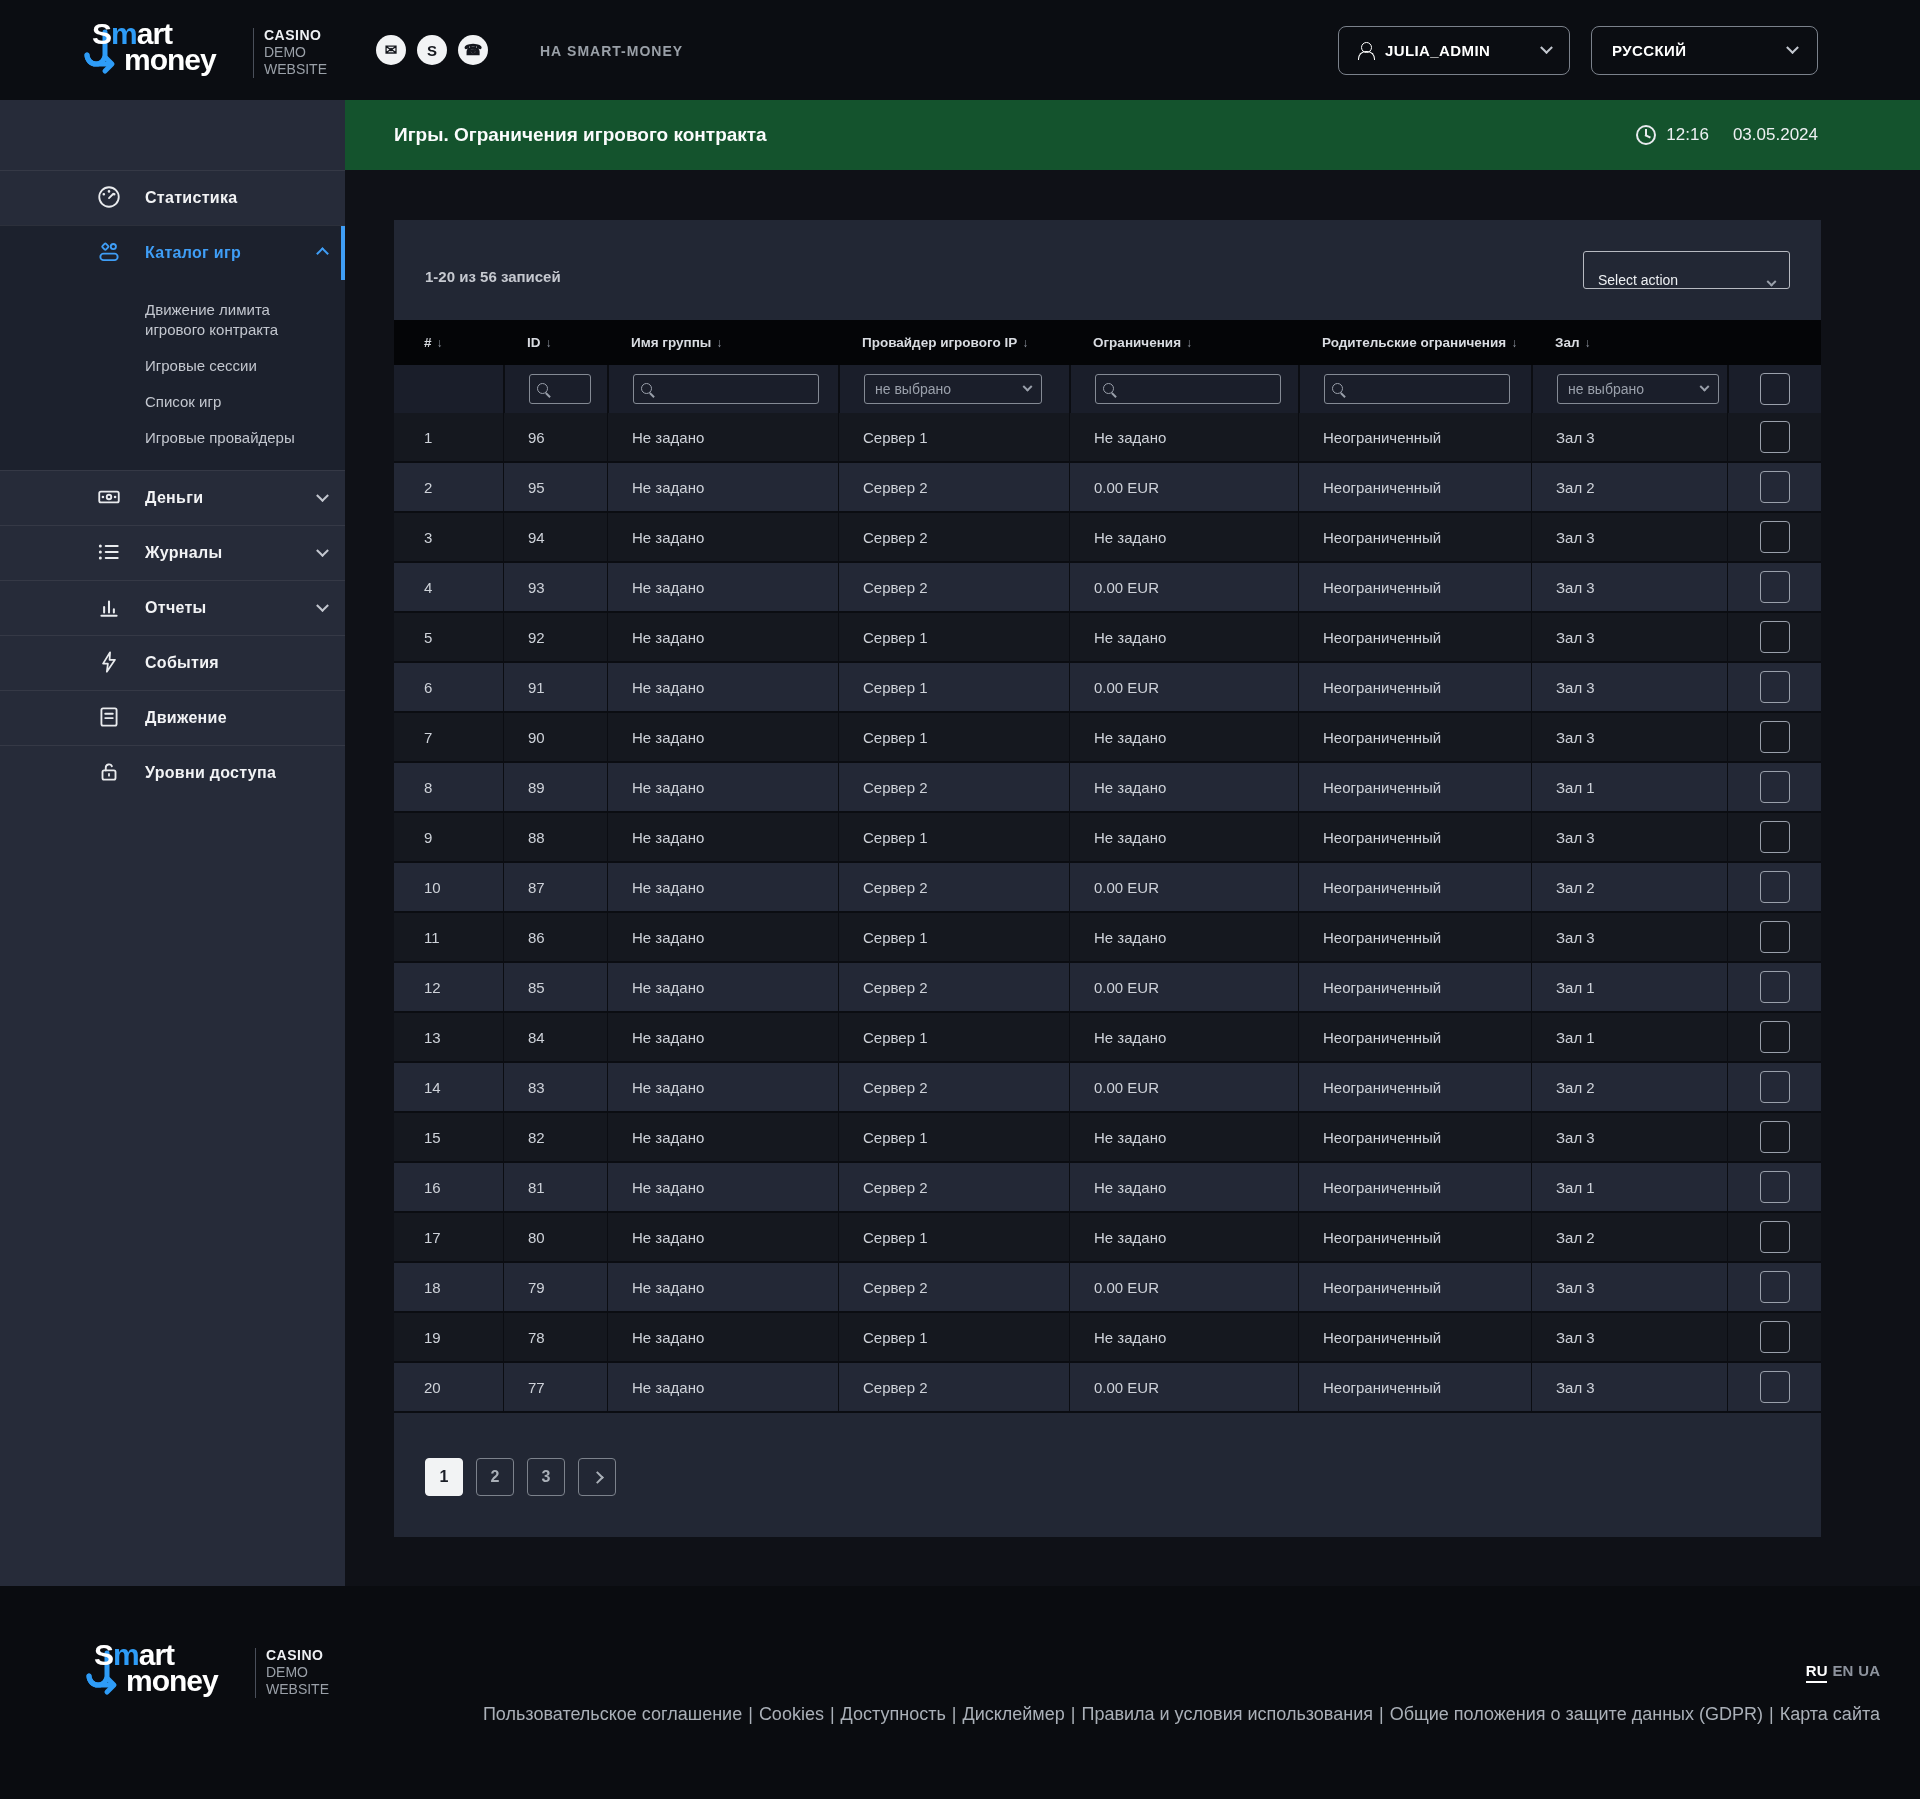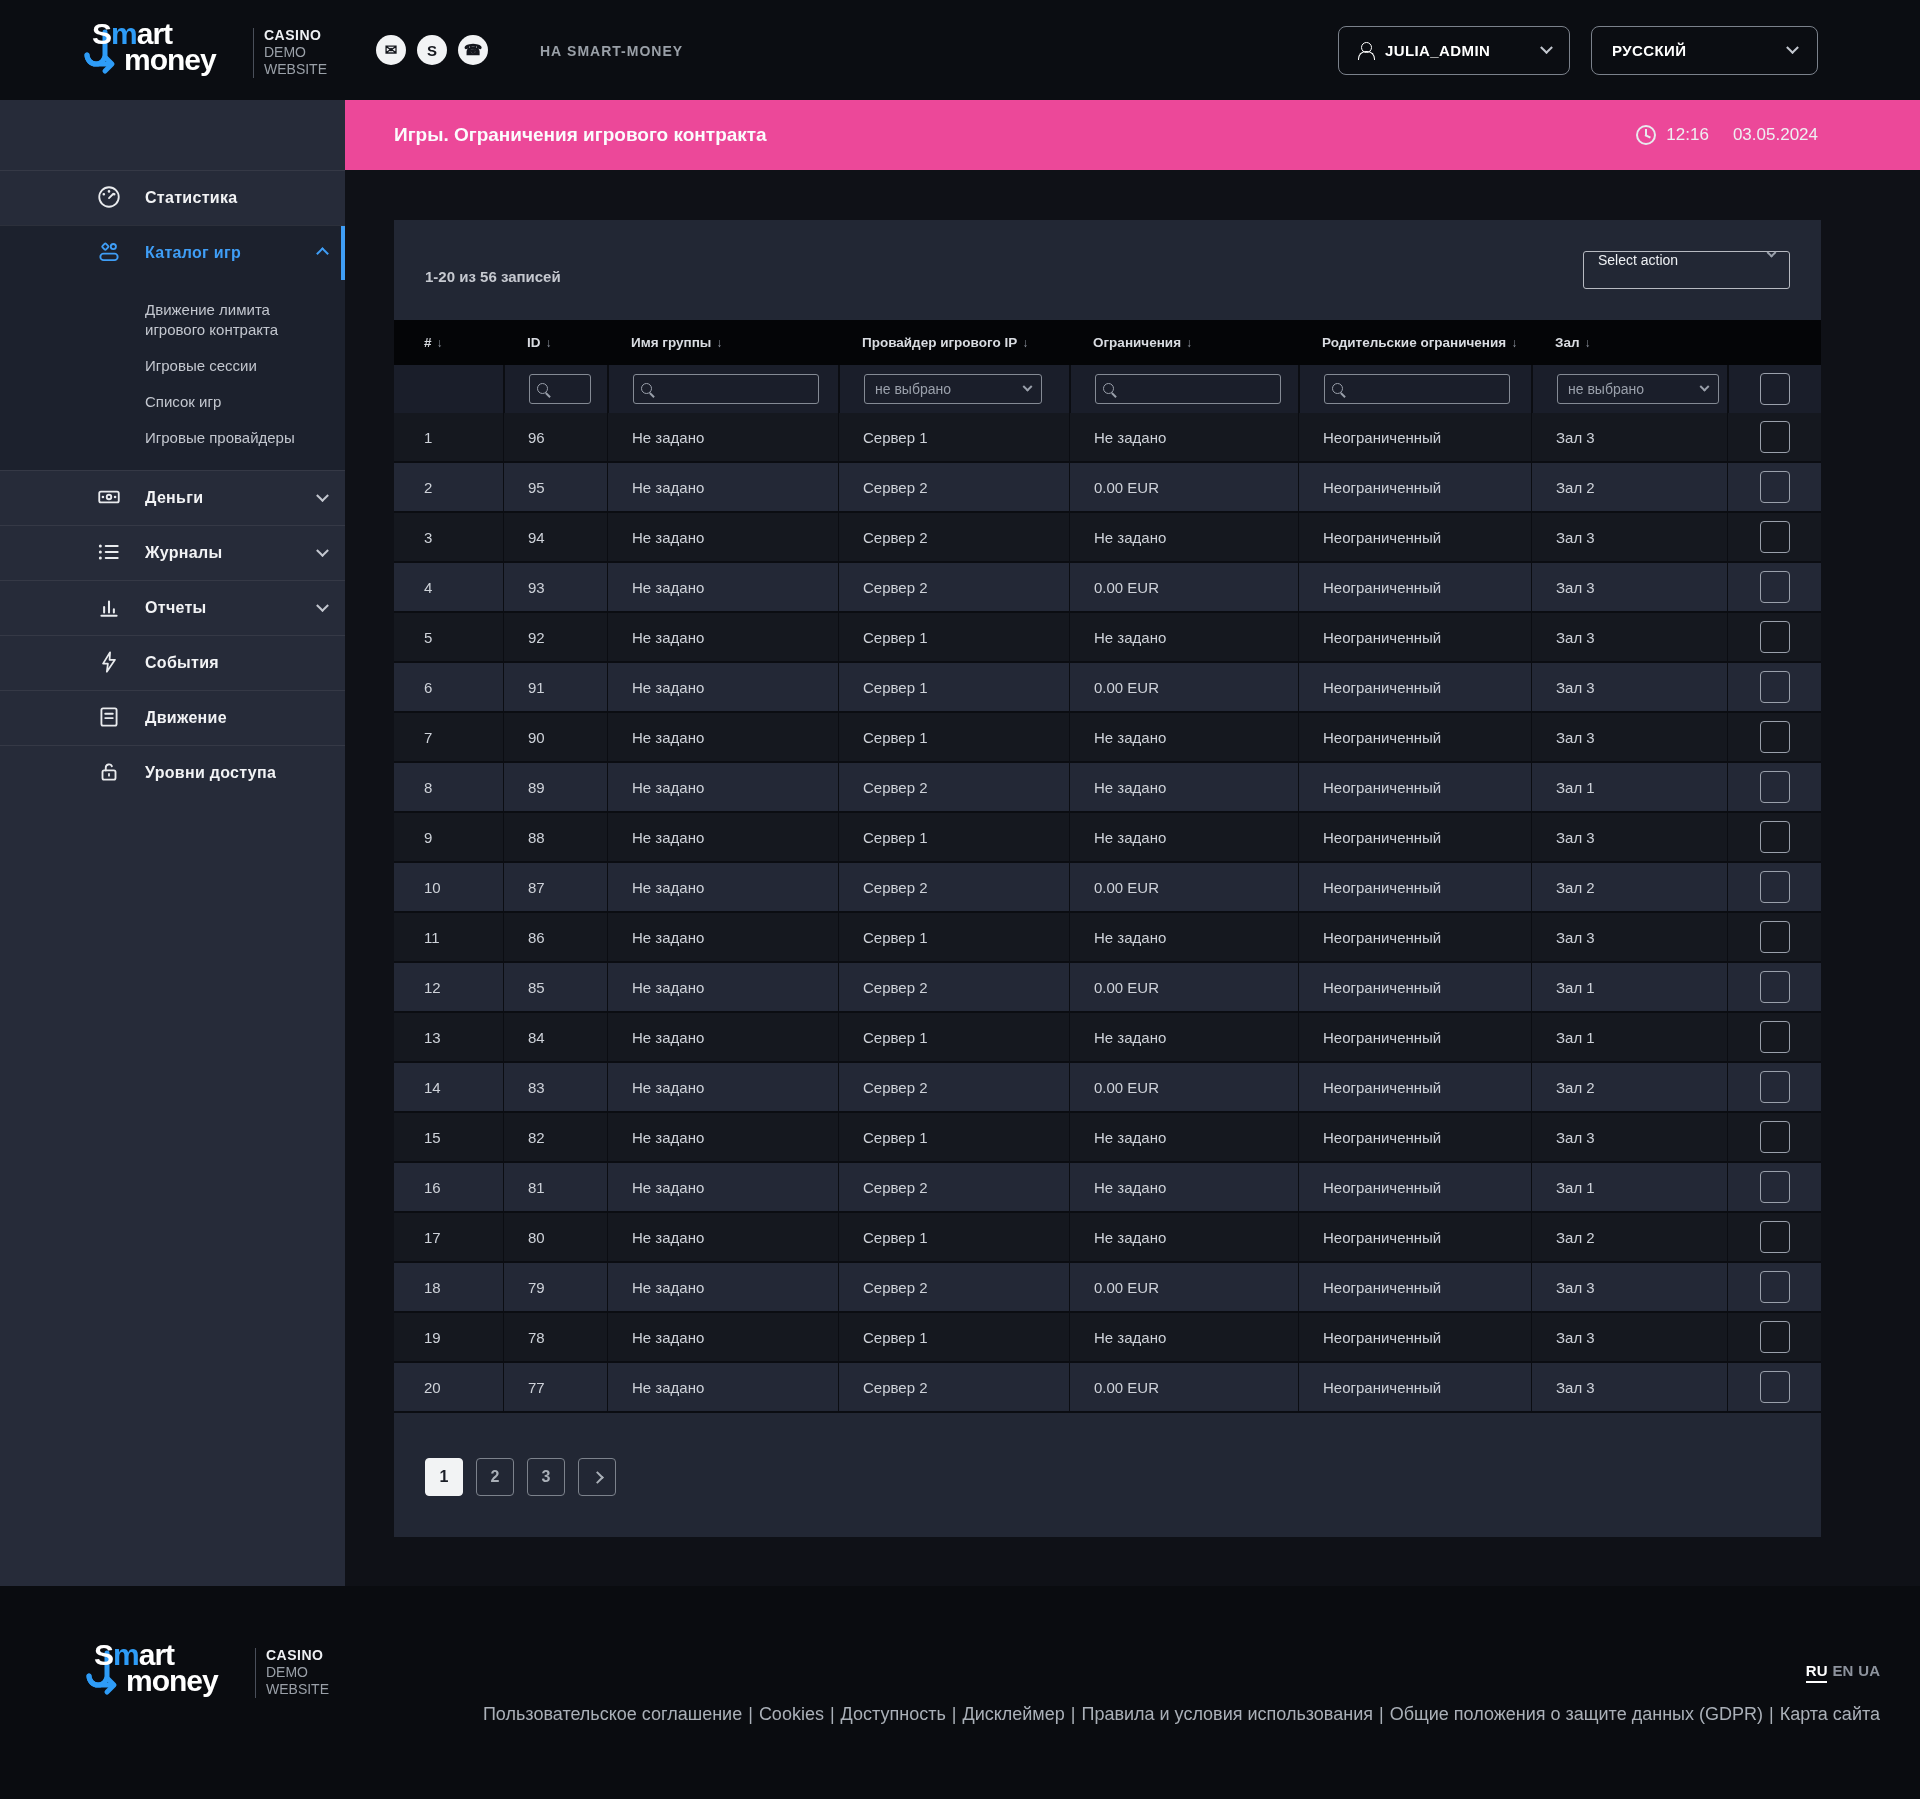--- a/index.html
+++ b/index.html
@@ -37,21 +37,21 @@
     border:1.6px solid #fff; border-radius:50%; }
   .person::after { content:''; position:absolute; left:1px; top:9px; width:15px; height:8px;
     border:1.6px solid #fff; border-bottom:none; border-radius:8px 8px 0 0; }
   
   .chev { display:inline-block; width:9px; height:9px; border-right:2px solid #c3c7cf; border-bottom:2px solid #c3c7cf; }
   .chev.down { transform:rotate(45deg) translate(-2px,-2px); }
   .chev.up { transform:rotate(-135deg); }
   .chev.right { transform:rotate(-45deg); }
   .chev.blue { border-color:#3f9ef6; }
   
-  .titlebar { position:absolute; left:345px; top:100px; width:1575px; height:70px; background:#ec4899; }
+  .titlebar { position:absolute; left:345px; top:100px; width:1575px; height:70px; background:#14532d; }
   .page-title { position:absolute; left:49px; top:24px; font-size:19px; font-weight:bold; color:#fbfcfd; }
   .clock-group { position:absolute; right:102px; top:25px; display:flex; align-items:center; gap:10px;
     font-size:17px; color:#eef0f3; }
   .clock { width:20px; height:20px; border:2px solid #e8eaee; border-radius:50%; position:relative; }
   .clock::before { content:''; position:absolute; left:7px; top:2px; width:2px; height:7px; background:#e8eaee; }
   .clock::after { content:''; position:absolute; left:7px; top:7px; width:6px; height:2px; background:#e8eaee; transform:rotate(25deg); transform-origin:left center; }
   .time-txt { margin-right:14px; }
   
   .sidebar { position:absolute; left:0; top:100px; width:345px; height:1486px; background:#262b39; }
   .side-nav { position:absolute; top:70px; left:0; width:100%; }
@@ -66,21 +66,21 @@
   .active-bar { position:absolute; right:0; top:0; width:4px; height:100%; background:#3f9ef6; }
   .submenu { background:#1c212d; padding:12px 0 14px 0; }
   .sub-item { padding:8px 20px 8px 145px; font-size:15px; line-height:20px; color:#c3c7cf; cursor:pointer; }
   .sub-item.active { color:#4a9ef5; }
   .s-icon svg { width:26px; height:26px; display:block; }
   
   .main { position:absolute; left:345px; top:170px; width:1575px; height:1416px; background:#0f1117; }
   .card { position:absolute; left:49px; top:50px; width:1427px; height:1317px; background:#222734; }
   .records-summary { position:absolute; left:31px; top:48px; font-size:15px; font-weight:bold; color:#c6c9d0; }
   .action-select { position:absolute; right:31px; top:31px; width:207px; height:38px;
-    border:1px solid #b7bac1; border-radius:3px; display:flex; align-items:flex-start;
+    border:1px solid #b7bac1; border-radius:3px; display:flex; align-items:flex-end;
     padding:0 14px; font-size:14px; color:#eef0f3; cursor:pointer; }
   
   .table { position:absolute; left:0; top:100px; width:1427px; }
   .trow { display:grid; grid-template-columns:109px 104px 231px 231px 229px 233px 196px 94px; }
   .thead { height:45px; background:#040507; }
   .thead .th { display:flex; align-items:center; padding-left:24px; font-size:13.5px; font-weight:bold;
     color:#d9dce1; cursor:pointer; }
   .thead .th:first-child { padding-left:30px; }
   .sort-arrow { color:#8d939d; font-size:12px; margin-left:5px; font-weight:normal; }
   .tfilter { height:48px; background:#1a1e2a; }

